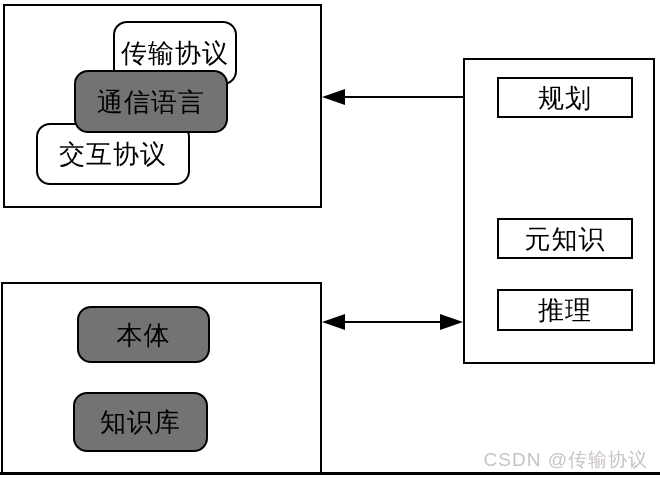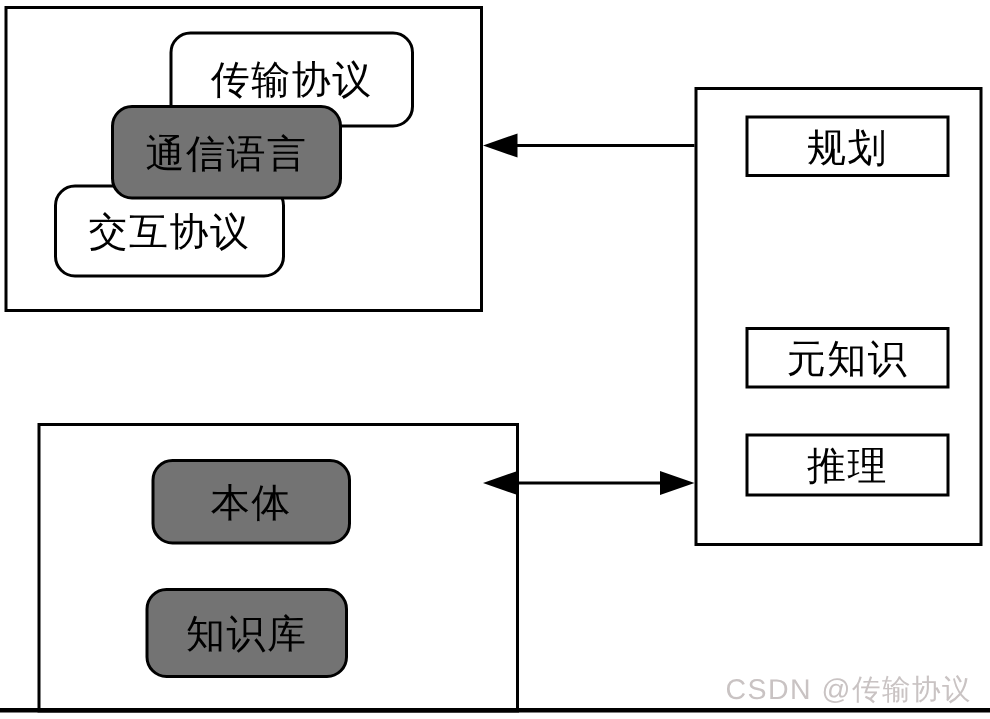--- a/index.html
+++ b/index.html
@@ -91,32 +91,32 @@
     color: #c9c3c3;
     white-space: nowrap;
   }
 </style>
 </head>
 <body>
 
 <div class="canvas">
 
   <div class="container" style="left:3px; top:4px; width:319px; height:204px;">
-    <div class="rnode" style="left:108px; top:15px; width:163px; height:64px; z-index:1;">
+    <div class="rnode" style="left:108px; top:15px; width:124px; height:64px; z-index:1;">
       <span>传输协议</span>
     </div>
     <div class="rnode" style="left:31px; top:117px; width:154px; height:62px; z-index:2;">
       <span>交互协议</span>
     </div>
     <div class="rnode gray" style="left:69px; top:64px; width:154px; height:63px; z-index:3;">
       <span>通信语言</span>
     </div>
   </div>
 
-  <div class="container" style="left:1px; top:282px; width:321px; height:193px;margin-left:24px;">
+  <div class="container" style="left:1px; top:282px; width:321px; height:193px;">
     <div class="rnode gray" style="left:74px; top:22px; width:133px; height:57px;">
       <span>本体</span>
     </div>
     <div class="rnode gray" style="left:70px; top:108px; width:135px; height:60px;">
       <span>知识库</span>
     </div>
   </div>
 
   <div class="container" style="left:463px; top:58px; width:192px; height:306px;">
     <div class="cap-item" style="top:17px;">

